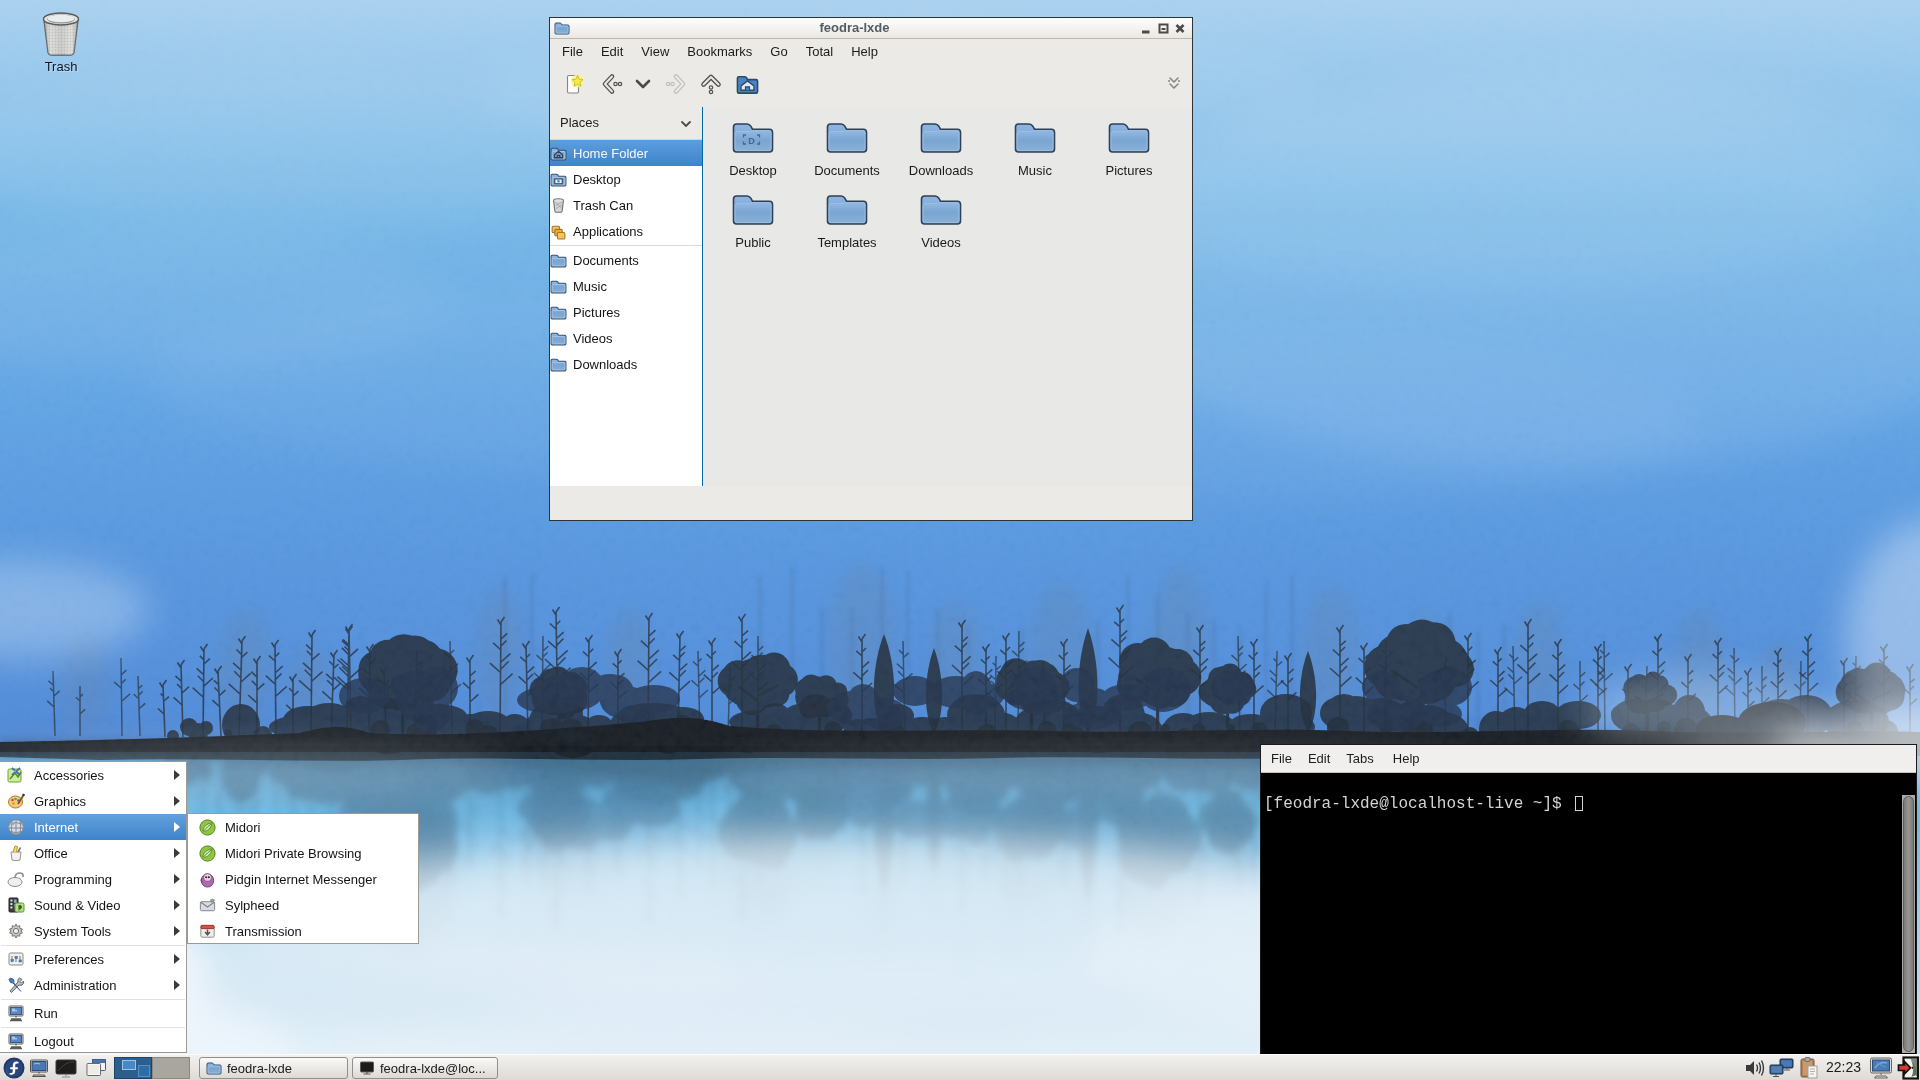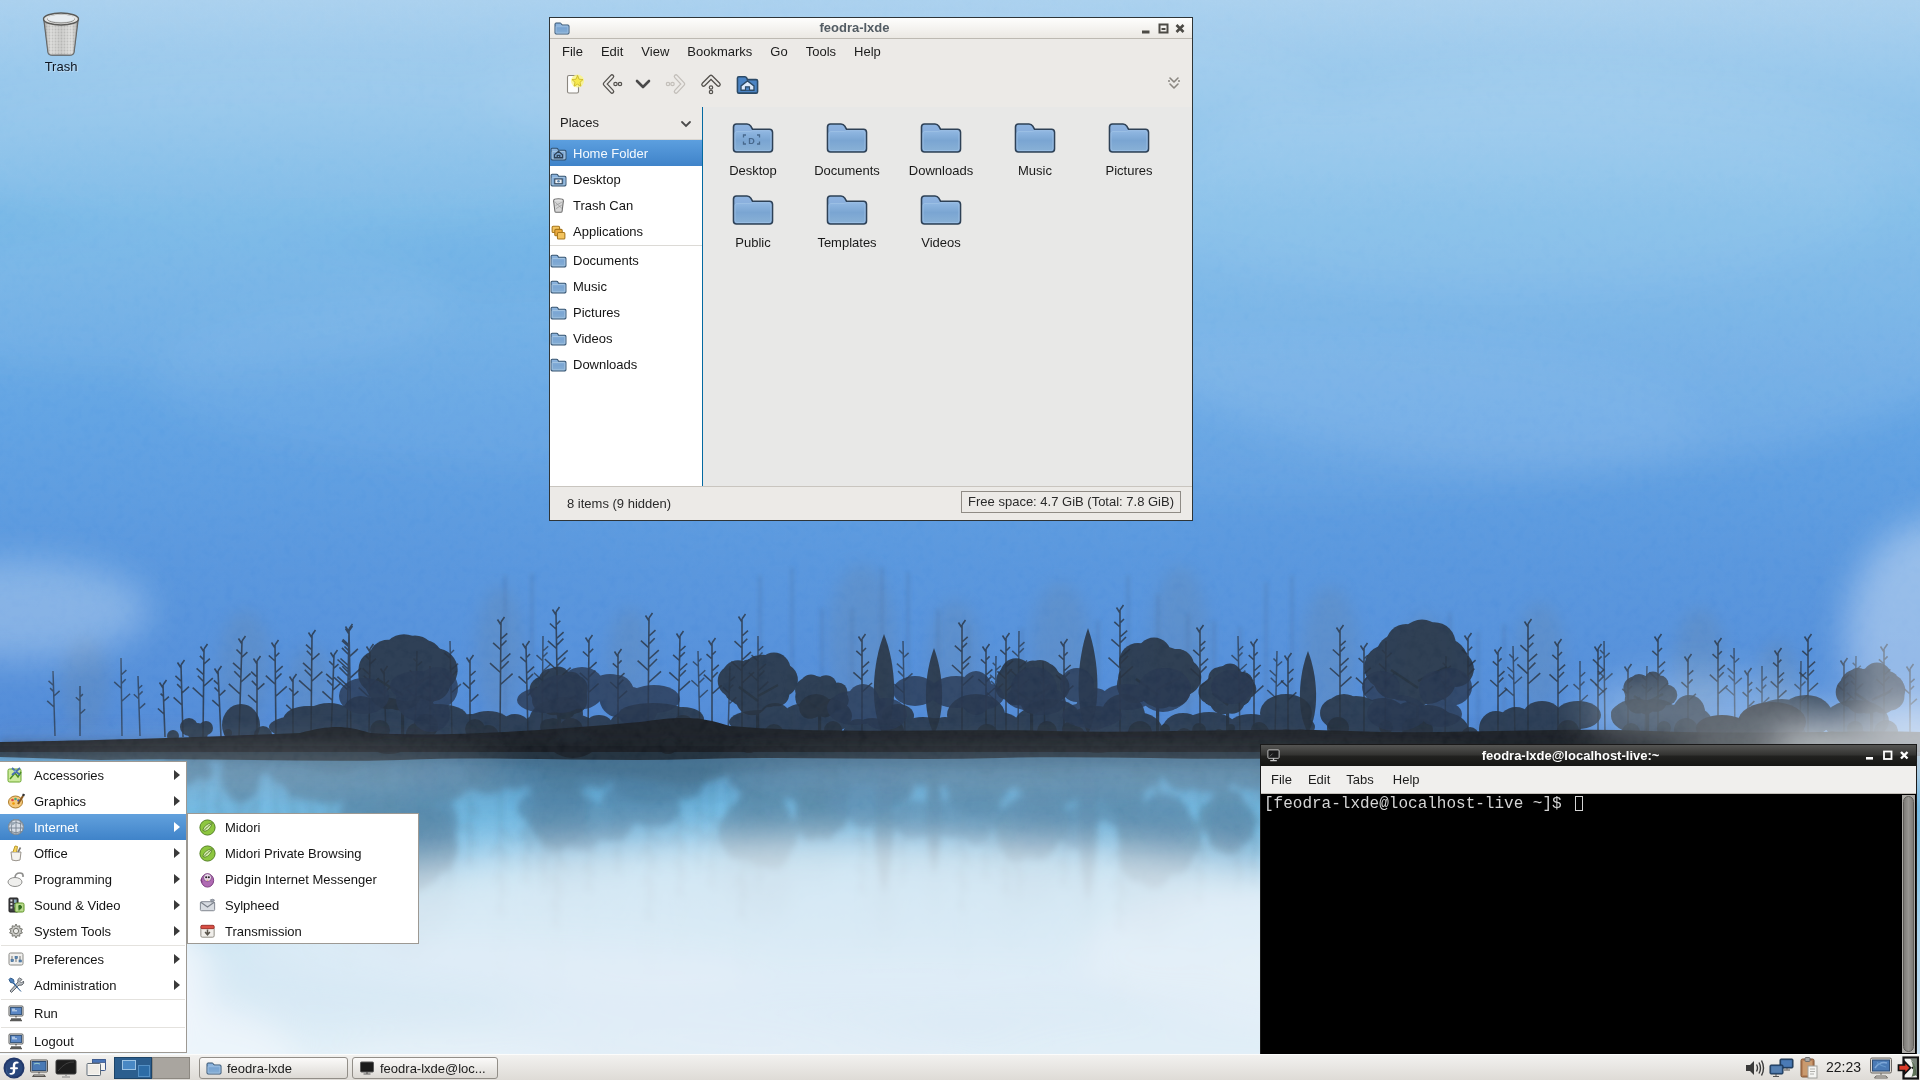--- a/index.html
+++ b/index.html
@@ -608,21 +608,21 @@
       <rect x="20.5" y="10" width="4" height="2" fill="#4c4a45"></rect>
       <path d="M35.5 7 L42.5 14 M42.5 7 L35.5 14" stroke="#4c4a45" stroke-width="2.6"></path>
     </svg>
   </div>
   <div id="fm-menu">
         <span style="padding-left:12px">File</span>
         <span>Edit</span>
         <span>View</span>
         <span>Bookmarks</span>
         <span>Go</span>
-        <span>Tools</span>
+        <span>Total</span>
         <span>Help</span>
       </div>
   <div id="fm-tools">
     <svg class="abs" style="left:14px;top:8px" width="24" height="24" viewBox="0 0 24 24">
       <path d="M3.5 19.5 V5 Q3.5 3.5 5 3.5 H13 Q14.5 3.5 14.5 5 V19.5 Q14.5 21 13 21 H5 Q3.5 21 3.5 19.5Z" fill="#fdfdfc" stroke="#8a867f" stroke-width="1.1"></path>
       <circle cx="13.5" cy="9" r="6.5" fill="#f9f386" opacity="0.85"></circle>
       <path d="M13.5 3.5 L15 7.2 L19 7.6 L16 10.3 L16.9 14.2 L13.5 12.2 L10.1 14.2 L11 10.3 L8 7.6 L12 7.2Z" fill="#f6e94e" stroke="#c8b323" stroke-width="0.8"></path>
     </svg>
     <svg class="abs" style="left:51px;top:9px" width="22" height="22" viewBox="0 0 22 22">
       <path d="M11 3.5 L4 11 L11 18.5" fill="none" stroke="#55524e" stroke-width="4.6" stroke-linecap="round" stroke-linejoin="round"></path>
@@ -745,41 +745,24 @@
             <div class="lbl">Templates</div>
           </div>
 <div class="ficon" style="left:193px;top:82px">
             <svg width="44" height="38" viewBox="0 0 44 38">
               <use href="#fol"></use>
             </svg>
             <div class="lbl">Videos</div>
           </div>
         </div>
   </div>
-  <div id="fm-status">
-        <span style="position:absolute;left:17px;top:9px">8 items (9 hidden)</span>
-        <div id="fm-free">Free space: 4.7 GiB (Total: 7.8 GiB)</div>
-      </div>
 </div>
 
 
 <div class="win" id="term">
-  <div id="term-title">
-    <svg class="abs" style="left:5px;top:3px" width="15" height="15" viewBox="0 0 16 16">
-          <rect x="2" y="2" width="12" height="9" rx="1" fill="#1b1b1b" stroke="#c7c7c7" stroke-width="1"></rect>
-          <path d="M8 11 V13 M4.5 13.5 H11.5" stroke="#c7c7c7" stroke-width="1.4"></path>
-          <path d="M4 9 L7 6" stroke="#6a6a6a" stroke-width="1"></path>
-        </svg>
-    <div class="ttext">feodra-lxde@localhost-live:~</div>
-    <svg class="abs" style="right:6px;top:0" width="45" height="21" viewBox="0 0 45 21">
-      <rect x="1" y="12" width="7" height="2.6" fill="#fff"></rect>
-      <rect x="19" y="6.5" width="7.5" height="7.5" fill="none" stroke="#fff" stroke-width="1.8"></rect>
-      <path d="M36 7 L42.5 13.5 M42.5 7 L36 13.5" stroke="#fff" stroke-width="2.4"></path>
-    </svg>
-  </div>
   <div id="term-menu">
         <span style="padding-left:10px">File</span>
         <span>Edit</span>
         <span>Tabs</span>
         <span style="margin-left:3px">Help</span>
       </div>
   <div id="term-text">[feodra-lxde@localhost-live ~]$ <span style="display:inline-block;width:8px;height:15px;border:1px solid #d4d4d4;vertical-align:-3px;margin-left:4px"></span></div>
   <div id="term-scroll">
         <div id="term-thumb"></div>
       </div>

